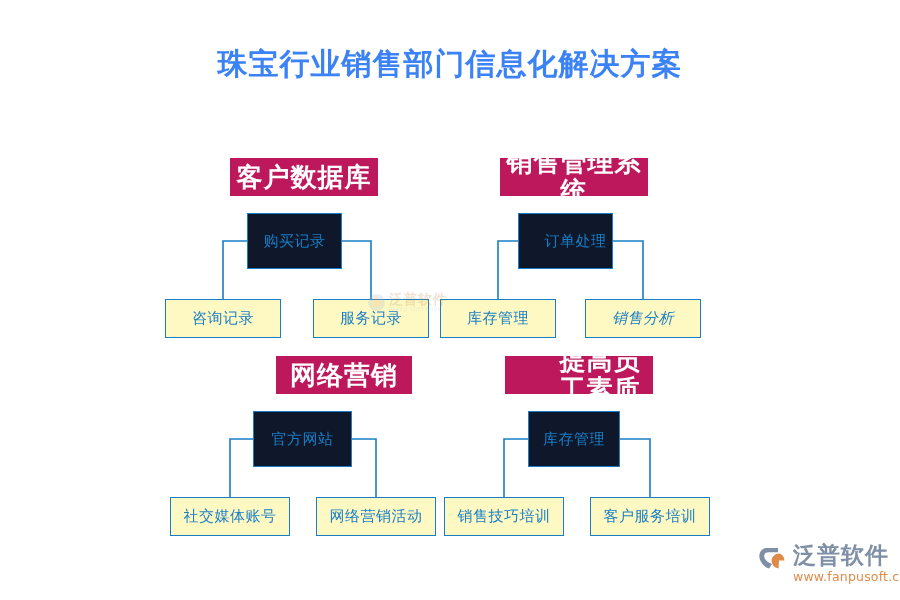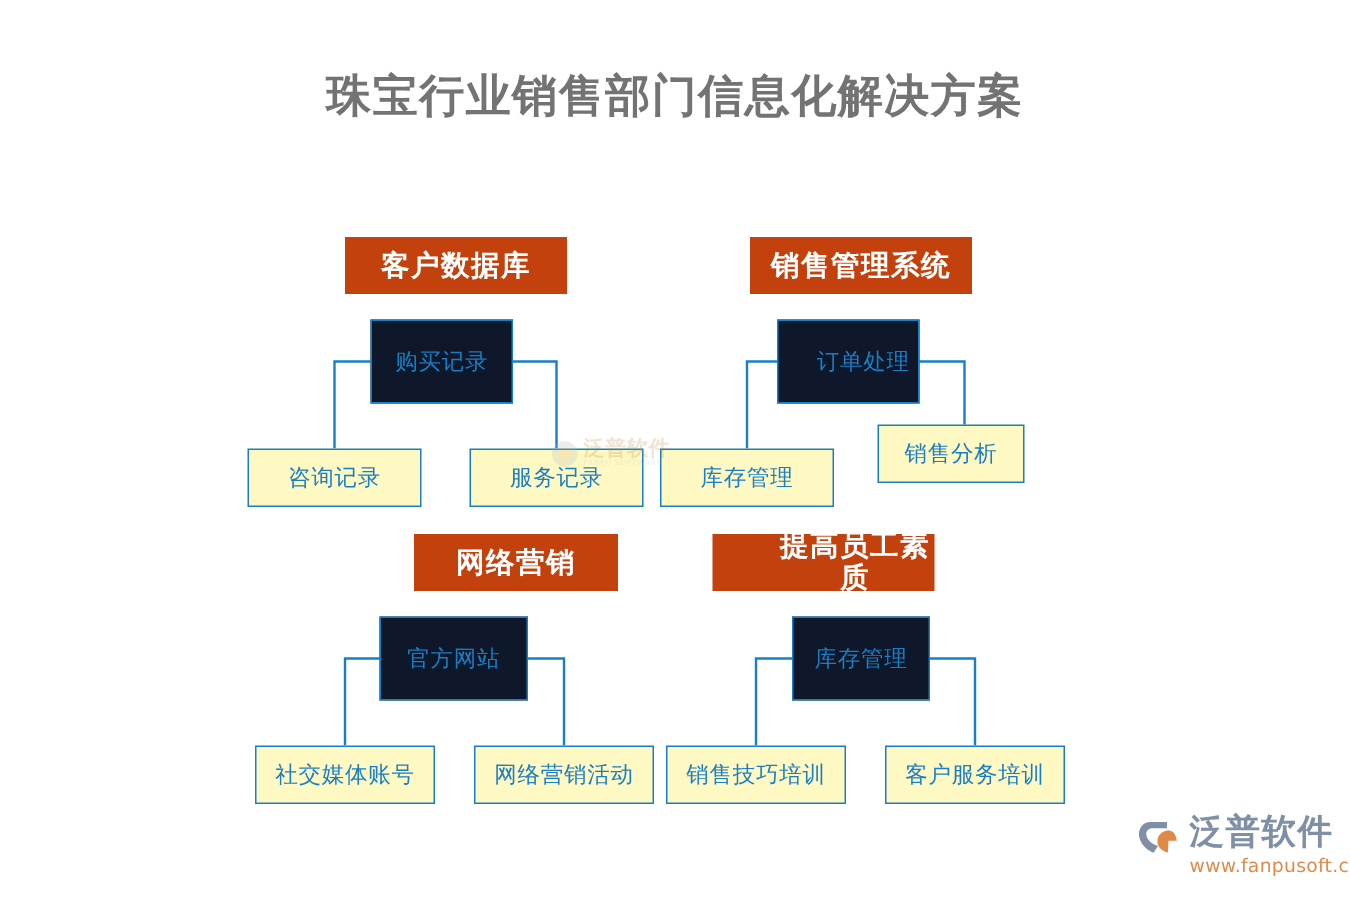--- a/index.html
+++ b/index.html
@@ -24,21 +24,21 @@
   
   .page-title {
     position: absolute;
     left: 0;
     top: 44px;
     width: 900px;
     text-align: center;
     font-size: 30px;
     font-weight: bold;
     letter-spacing: 1px;
-    color: #737373;
+    color: #3b82f6;
     font-family: "DejaVu Sans", "Liberation Sans", sans-serif;
   }
 
   
   #connectors {
     position: absolute;
     left: 0;
     top: 0;
     width: 900px;
     height: 600px;
@@ -102,23 +102,23 @@
   .node {
     position: absolute;
     box-sizing: border-box;
     display: flex;
     align-items: center;
     justify-content: center;
     text-align: center;
     line-height: 1.1;
   }
   .node.header {
-    background: #c2410c;
+    background: #be185d;
     color: #ffffff;
-    font-size: 19px;
+    font-size: 26px;
     font-weight: bold;
     letter-spacing: 1px;
     border: none;
   }
   .node.leaf {
     background: #fef9c3;
     border: 1.6px solid #1a7ec4;
     color: #1a7ec4;
     font-size: 15px;
     font-weight: normal;
@@ -200,31 +200,31 @@
   <div class="node leaf" style="left:165px;top:299px;width:116px;height:39px;">咨询记录</div>
 
   <div class="node leaf" style="left:313px;top:299px;width:116px;height:39px;">服务记录</div>
 
   <div class="node header" style="left:500px;top:158px;width:148px;height:38px;">销售管理系统</div>
 
   <div class="node mid" style="left:518px;top:213px;width:95px;height:56px;padding-left:20px;">订单处理</div>
 
   <div class="node leaf" style="left:440px;top:299px;width:116px;height:39px;">库存管理</div>
 
-  <div class="node leaf" style="left:585px;top:283px;width:98px;height:39px;">销售分析</div>
+  <div class="node leaf" style="left:585px;top:299px;width:116px;height:39px;font-style:italic;">销售分析</div>
 
   <div class="node header" style="left:240px;top:356px;width:136px;height:38px;margin-left:36px;">网络营销</div>
 
   <div class="node mid" style="left:253px;top:411px;width:99px;height:56px;">官方网站</div>
 
   <div class="node leaf" style="left:170px;top:497px;width:120px;height:39px;">社交媒体账号</div>
 
   <div class="node leaf" style="left:316px;top:497px;width:120px;height:39px;">网络营销活动</div>
 
-  <div class="node header" style="left:475px;top:356px;width:148px;height:38px;padding-left:42px;">提高员工素质</div>
+  <div class="node header" style="left:505px;top:356px;width:148px;height:38px;padding-left:42px;">提高员工素质</div>
 
   <div class="node mid" style="left:528px;top:411px;width:92px;height:56px;">库存管理</div>
 
   <div class="node leaf" style="left:444px;top:497px;width:120px;height:39px;">销售技巧培训</div>
 
   <div class="node leaf" style="left:590px;top:497px;width:120px;height:39px;">客户服务培训</div>
 
   <div class="watermark" style="left:368px;top:292px;">
     <div class="wm-inner">
       <div class="wm-mark"></div>

